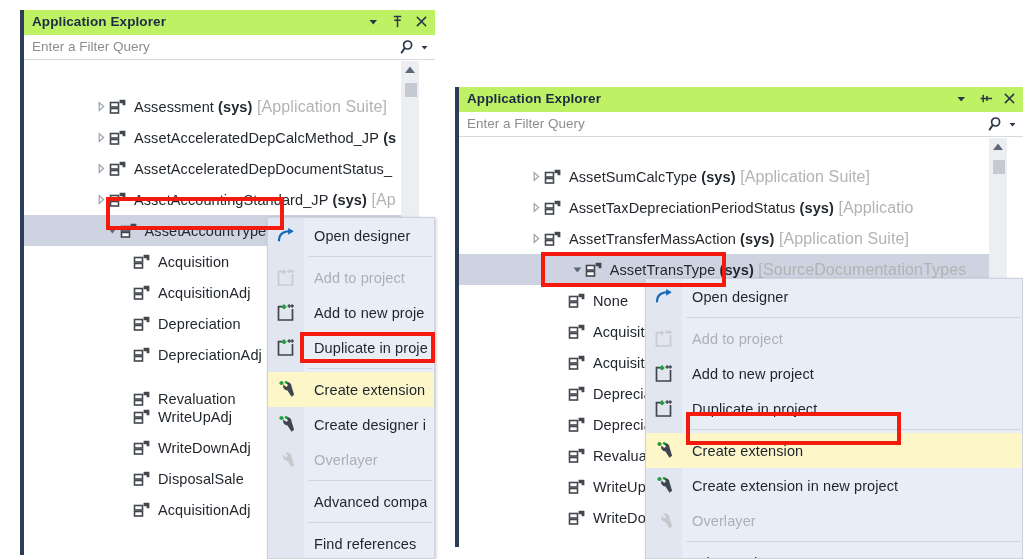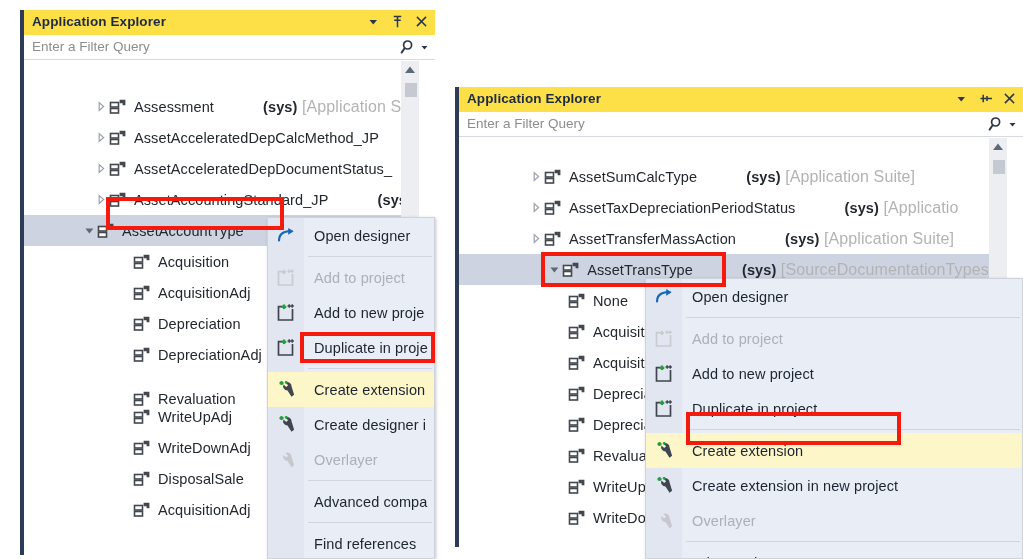--- a/index.html
+++ b/index.html
@@ -3,39 +3,39 @@
 <meta charset="utf-8">
 <style>
   html,body{margin:0;padding:0;background:#ffffff;}
   body{width:1023px;height:559px;position:relative;overflow:hidden;
        font-family:"Liberation Sans", sans-serif;
        -webkit-font-smoothing:antialiased;}
 
   
   .panel{position:absolute;background:#ffffff;box-sizing:border-box;}
   .panel-leftedge{position:absolute;left:0;top:0;width:4px;height:100%;background:#2d3c56;}
-  .titlebar{position:absolute;left:4px;right:0;top:0;height:25px;background:#fde047;}
+  .titlebar{position:absolute;left:4px;right:0;top:0;height:25px;background:#bef264;}
   .titlebar .title{position:absolute;left:8px;top:4px;font-size:13.5px;color:#1c2a44;
                    font-weight:600;letter-spacing:.1px;white-space:nowrap;}
   .tb-icons{position:absolute;right:6px;top:3px;display:flex;align-items:center;gap:9px;}
   .tb-ic{width:15px;height:17px;position:relative;display:inline-block;}
 
   .filterbar{position:absolute;left:4px;right:0;height:25px;background:#ffffff;}
   .filterbar .ftext{position:absolute;left:8px;top:4px;font-size:13.5px;color:#8d8d8d;white-space:nowrap;}
   .filterbar .fline{position:absolute;left:0;right:0;bottom:0;height:1px;background:#d6d9e0;}
   .fsearch{position:absolute;right:6px;top:3px;display:flex;align-items:center;gap:3px;}
 
   
   .tree{position:absolute;overflow:hidden;background:#fff;}
   .trow{position:absolute;left:0;right:0;height:31px;display:flex;align-items:center;white-space:nowrap;}
   .trow.sel{background:#cdd3e0;justify-content:center;}
   .expander{width:11px;height:11px;margin-right:3px;flex:0 0 auto;position:relative;}
   .node-ico{width:17px;height:15px;flex:0 0 auto;margin-right:7px;position:relative;}
   .nlabel{font-size:14.5px;color:#23282e;letter-spacing:.1px;}
-  .nsys{font-size:14.5px;color:#23282e;font-weight:bold;letter-spacing:.1px;margin-left:45px;}
+  .nsys{font-size:14.5px;color:#23282e;font-weight:bold;letter-spacing:.1px;}
   .nmodel{font-size:16px;color:#b3b3b3;letter-spacing:.1px;}
 
   
   .vscroll{position:absolute;width:16px;background:#eceef2;}
   .vthumb{position:absolute;left:3px;width:11px;background:#c5c9d1;}
   .varrow{position:absolute;left:2px;width:12px;height:10px;}
 
   
   .ctxmenu{position:absolute;background:#e9edf5;border:1px solid #cdd2dd;box-sizing:border-box;
            box-shadow:1px 1px 3px rgba(0,0,0,.22);overflow:hidden;}

